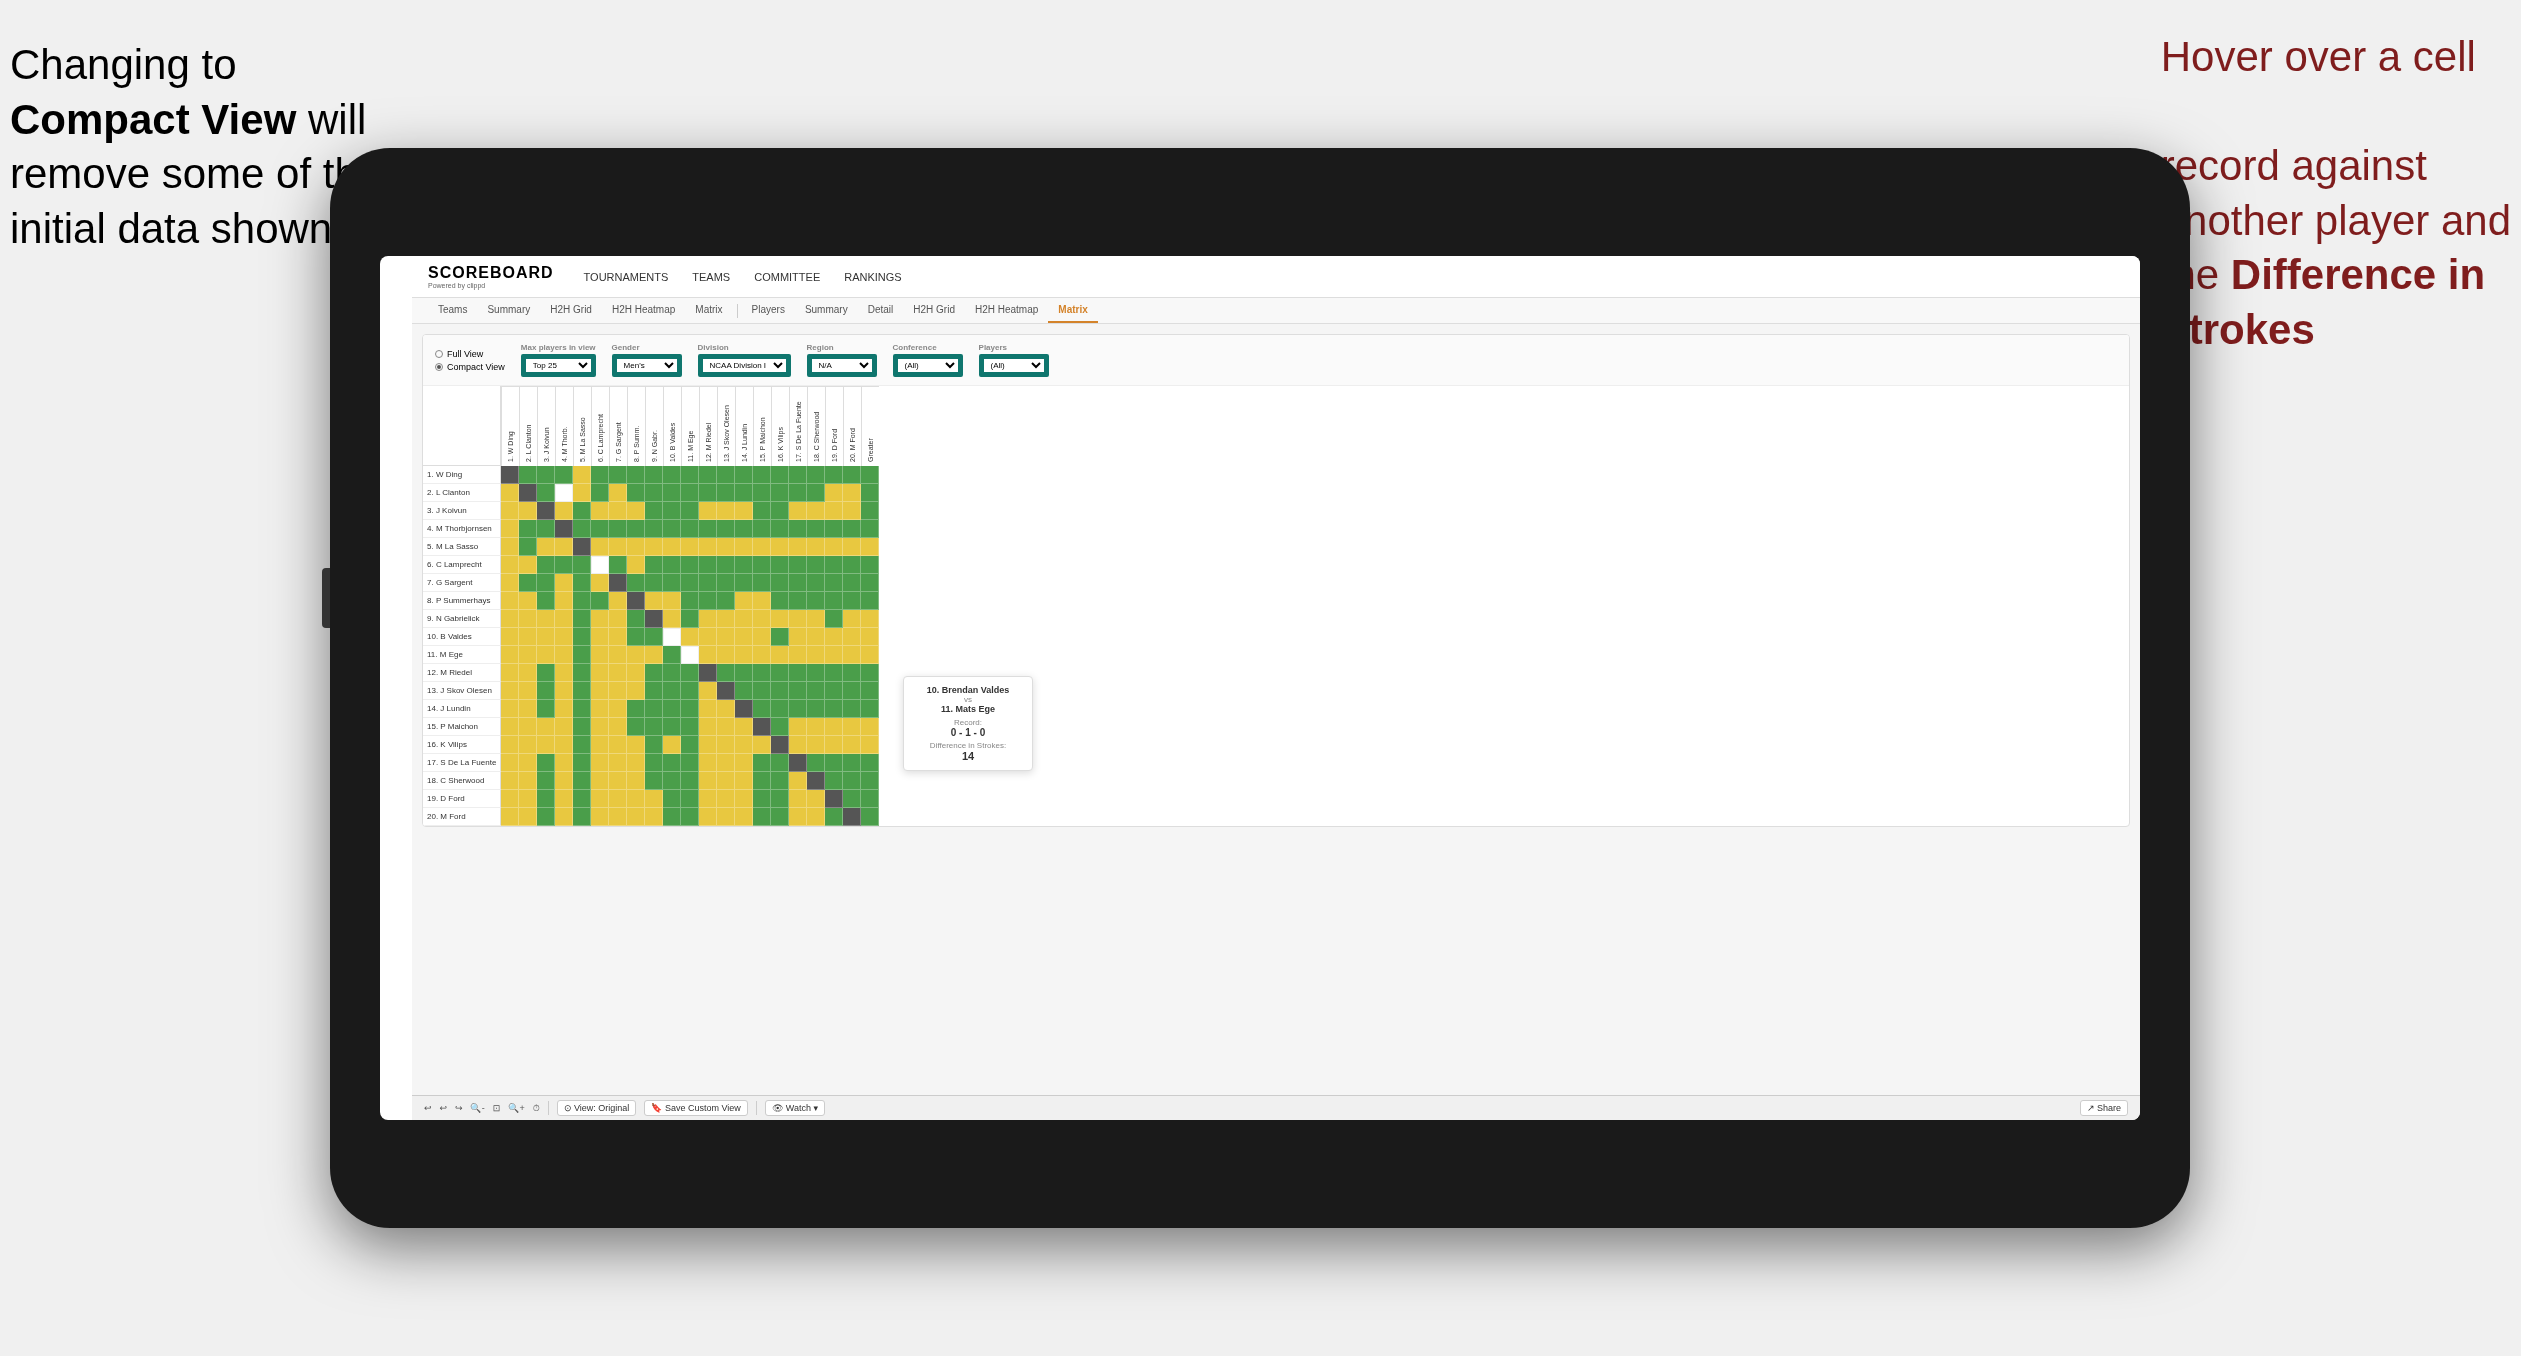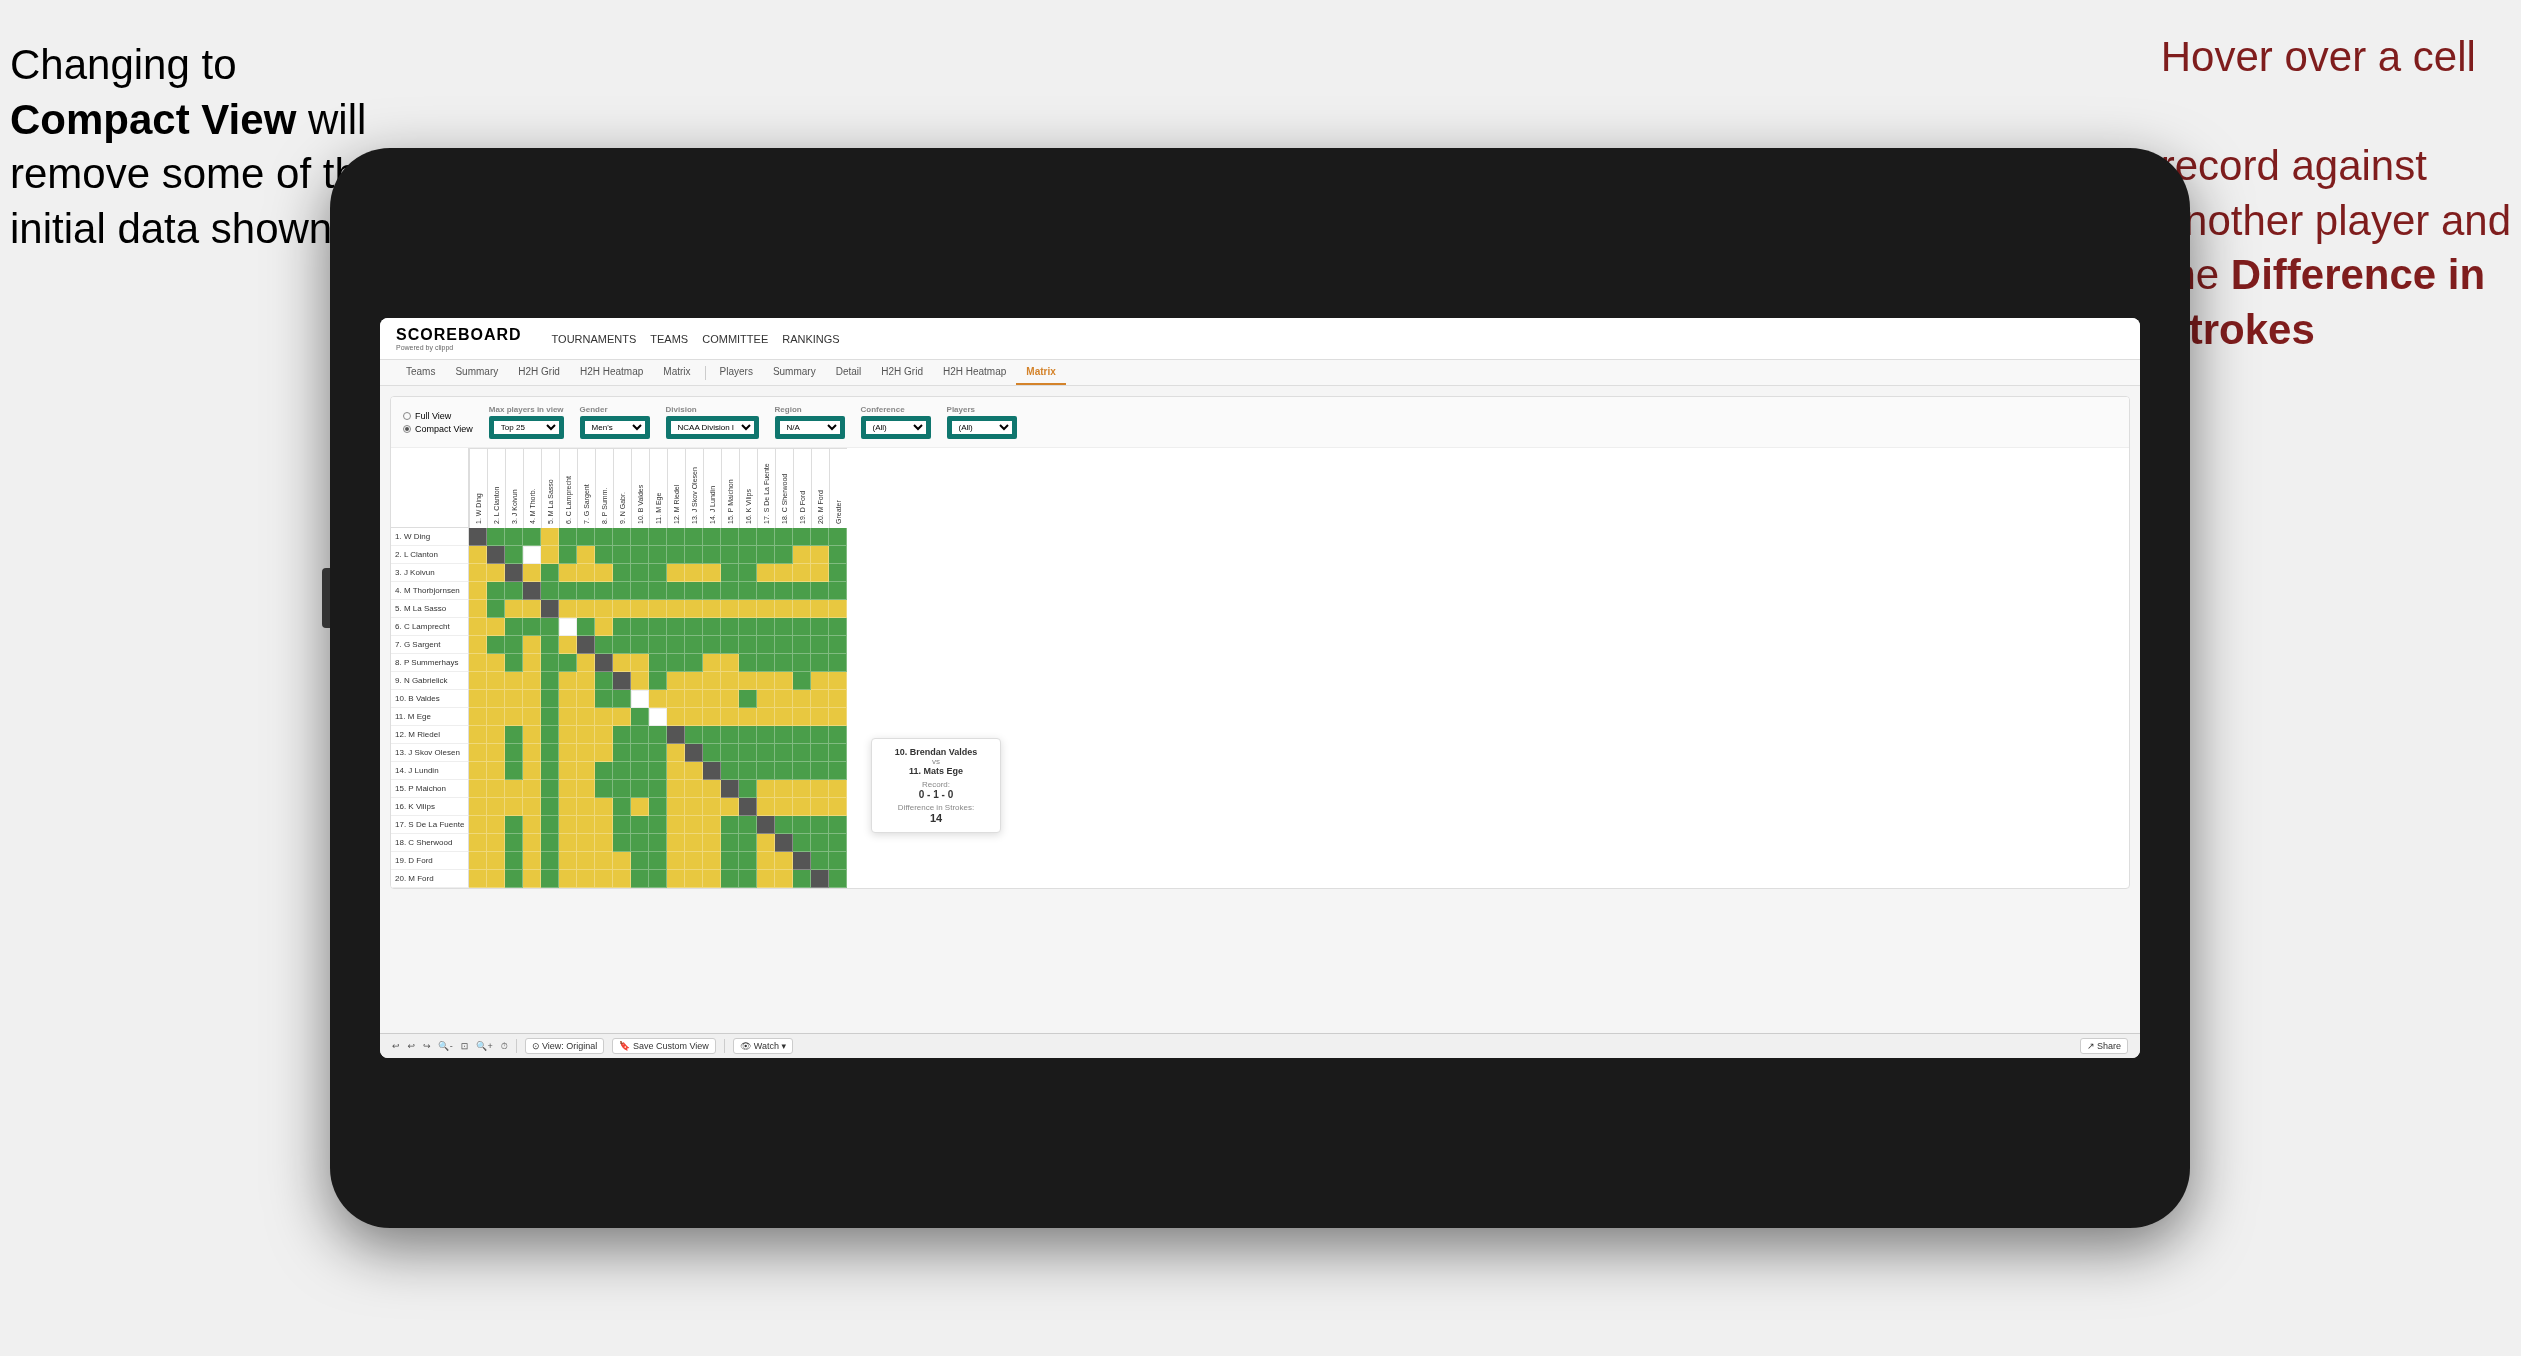--- a/index.html
+++ b/index.html
@@ -61,25 +61,26 @@
       background: #1a1a1a;
       border-radius: 60px;
       box-shadow: 0 20px 60px rgba(0,0,0,0.5);
       display: flex;
       align-items: center;
       justify-content: center;
     }
 
     .tablet-screen {
       width: 1760px;
-      height: 740px;
+      height: 864px;
       background: #fff;
       border-radius: 8px;
       overflow: hidden;
       position: relative;
+      padding-left: 32px;
     }
 
     
     .tablet-button {
       position: absolute;
       left: -8px;
       top: 420px;
       width: 8px;
       height: 60px;
       background: #333;
@@ -109,21 +110,21 @@
       letter-spacing: 1px;
     }
 
     .logo-sub {
       font-size: 7px;
       color: #666;
     }
 
     .nav-items {
       display: flex;
-      gap: 14px;
+      gap: 24px;
       font-size: 11px;
       color: #333;
     }
 
     .nav-item {
       cursor: pointer;
       padding: 2px 0;
     }
 
     

